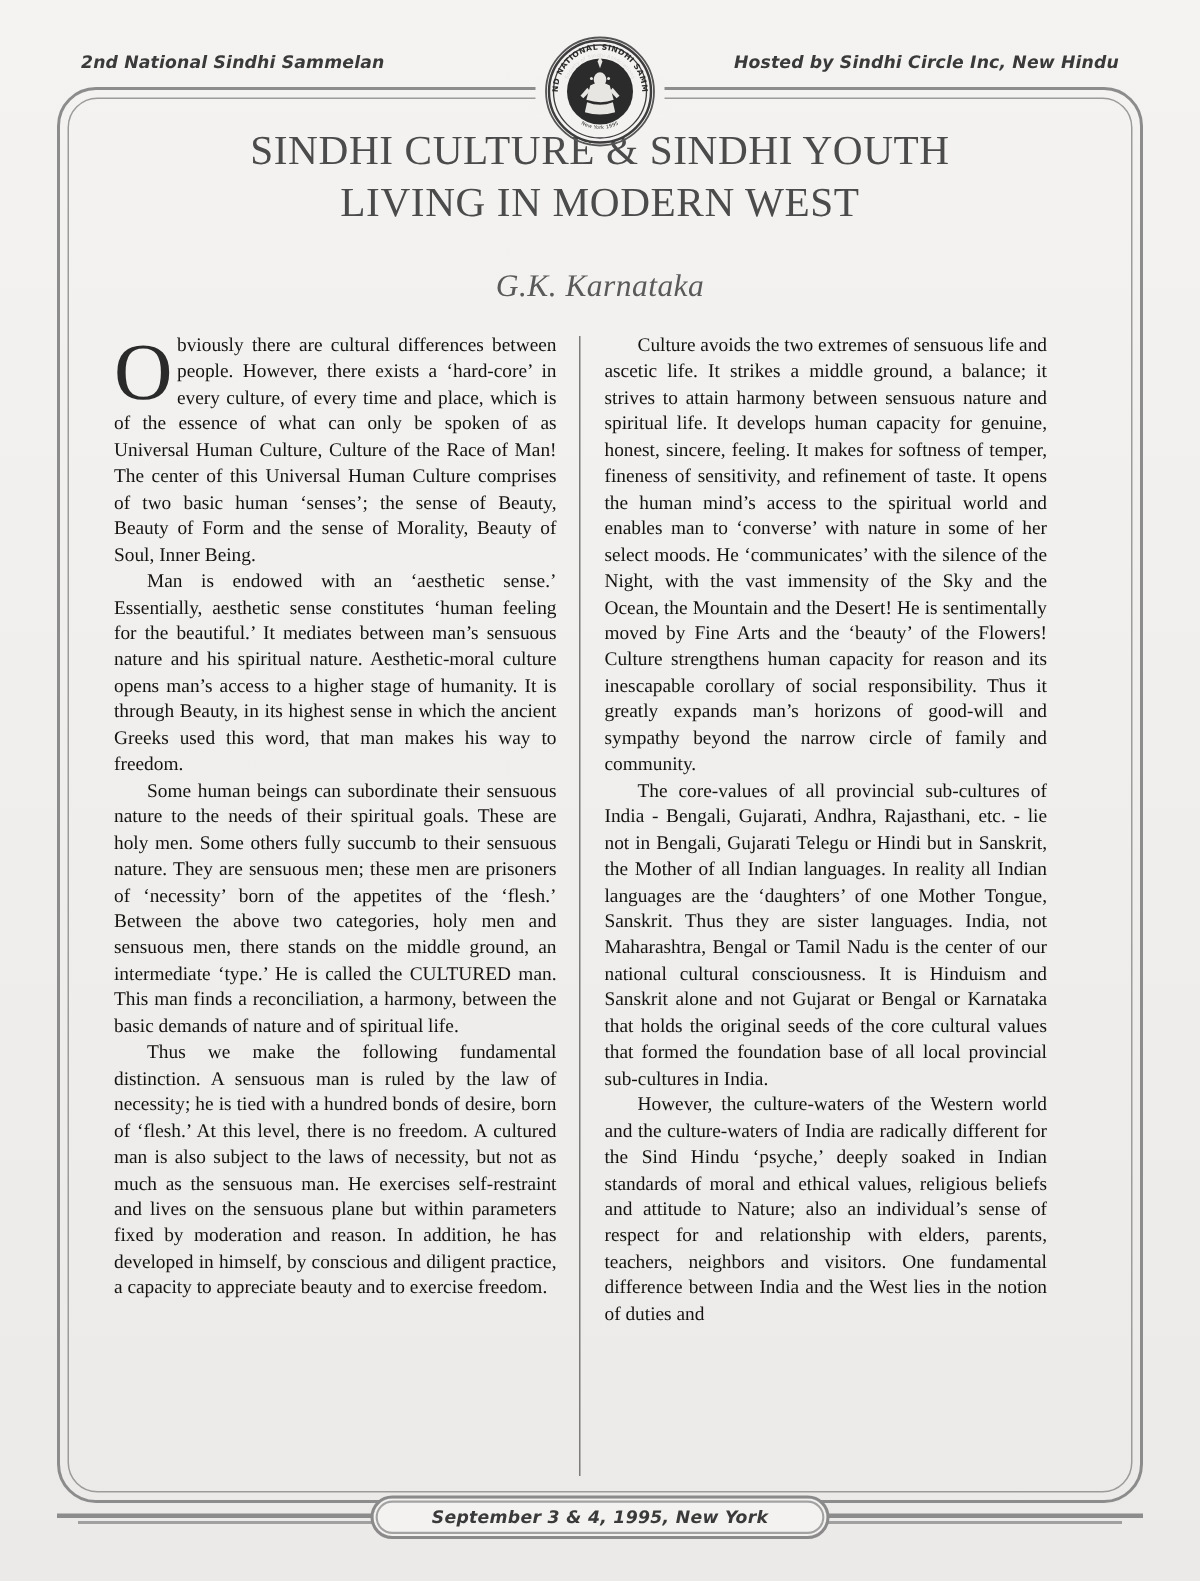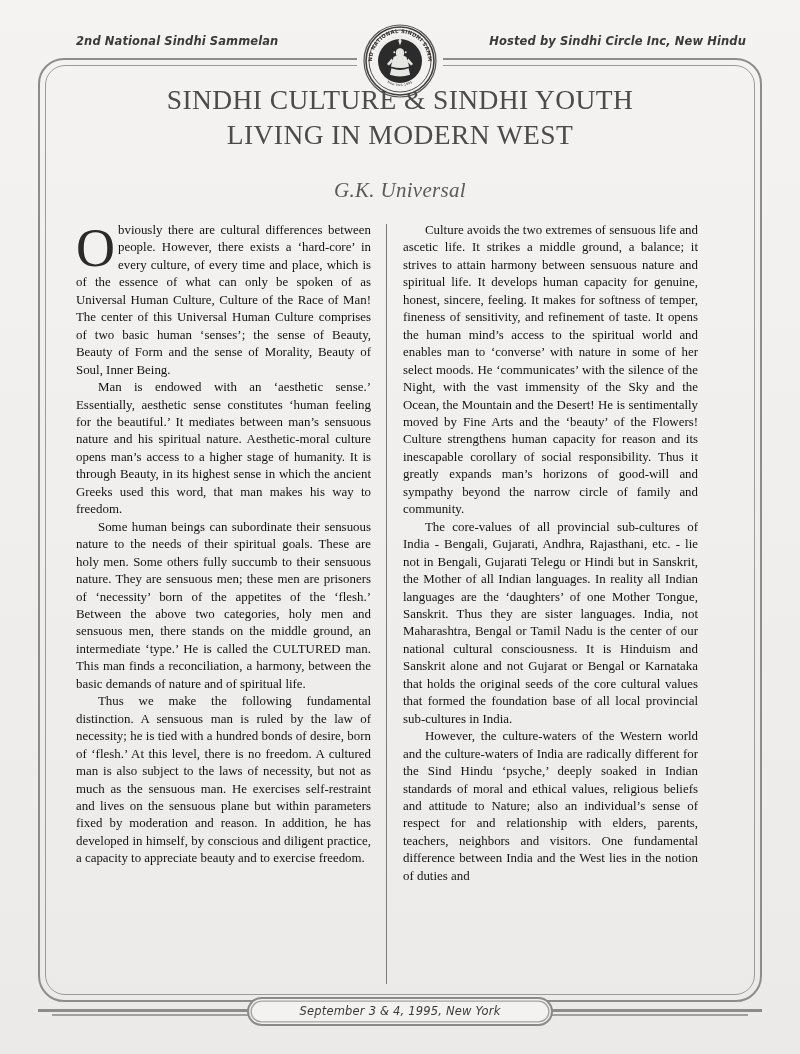--- a/index.html
+++ b/index.html
@@ -33,21 +33,20 @@
     display: flex;
     justify-content: space-between;
     align-items: center;
     font-family: "DejaVu Sans", sans-serif;
     font-style: italic;
     font-weight: bold;
     font-size: 11.5px;
     letter-spacing: .1px;
     color: #3a3a3a;
     z-index: 6;
-    margin-left: 22px;
   }
   .runhead .left  { padding-left: 2px; }
   .runhead .right { padding-right: 2px; text-align: right; }
 
   
   .emblem {
     position: absolute;
     left: 50%;
     top: 24px;
     transform: translateX(-50%);
@@ -191,21 +190,21 @@
     transform: translateX(-50%);
     top: 997px;
     min-width: 250px;
     padding: 5px 26px 6px;
     border: 2.3px solid #8a8a8a;
     border-radius: 20px;
     background: #f3f2f0;
     text-align: center;
     font-family: "DejaVu Sans", sans-serif;
     font-style: italic;
-    font-weight: normal;
+    font-weight: bold;
     font-size: 11.5px;
     color: #3a3a3a;
     letter-spacing: .2px;
     z-index: 8;
     box-shadow: inset 0 0 0 1.4px #f3f2f0, inset 0 0 0 2.8px #a2a2a2;
   }
 </style>
 </head>
 <body>
 
@@ -255,21 +254,21 @@
     </svg>
   </div>
 
   <div class="title-block">
     <h1 class="doc-title">
       <span>SINDHI CULTURE &amp; SINDHI YOUTH</span>
       <span class="line2">LIVING IN MODERN WEST</span>
     </h1>
   </div>
 
-  <div class="byline">G.K. Universal</div>
+  <div class="byline">G.K. Karnataka</div>
 
   <div class="columns">
 
     <div class="col col-left">
       <p class="first"><span class="dropcap">O</span><span>bviously there are cultural differences between people. However, there exists a ‘hard-core’ in every culture, of every time and place, which is of the essence of what can only be spoken of as Universal Human Culture, Culture of the Race of Man! The center of this Universal Human Culture comprises of two basic human ‘senses’; the sense of Beauty, Beauty of Form and the sense of Morality, Beauty of Soul, Inner Being.</span></p>
       <p>Man is endowed with an ‘aesthetic sense.’ Essentially, aesthetic sense constitutes ‘human feeling for the beautiful.’ It mediates between man’s sensuous nature and his spiritual nature. Aesthetic-moral culture opens man’s access to a higher stage of humanity. It is through Beauty, in its highest sense in which the ancient Greeks used this word, that man makes his way to freedom.</p>
       <p>Some human beings can subordinate their sensuous nature to the needs of their spiritual goals. These are holy men. Some others fully succumb to their sensuous nature. They are sensuous men; these men are prisoners of ‘necessity’ born of the appetites of the ‘flesh.’ Between the above two categories, holy men and sensuous men, there stands on the middle ground, an intermediate ‘type.’ He is called the CULTURED man. This man finds a reconciliation, a harmony, between the basic demands of nature and of spiritual life.</p>
       <p>Thus we make the following fundamental distinction. A sensuous man is ruled by the law of necessity; he is tied with a hundred bonds of desire, born of ‘flesh.’ At this level, there is no freedom. A cultured man is also subject to the laws of necessity, but not as much as the sensuous man. He exercises self-restraint and lives on the sensuous plane but within parameters fixed by moderation and reason. In addition, he has developed in himself, by conscious and diligent practice, a capacity to appreciate beauty and to exercise freedom.</p>
     </div>
 

